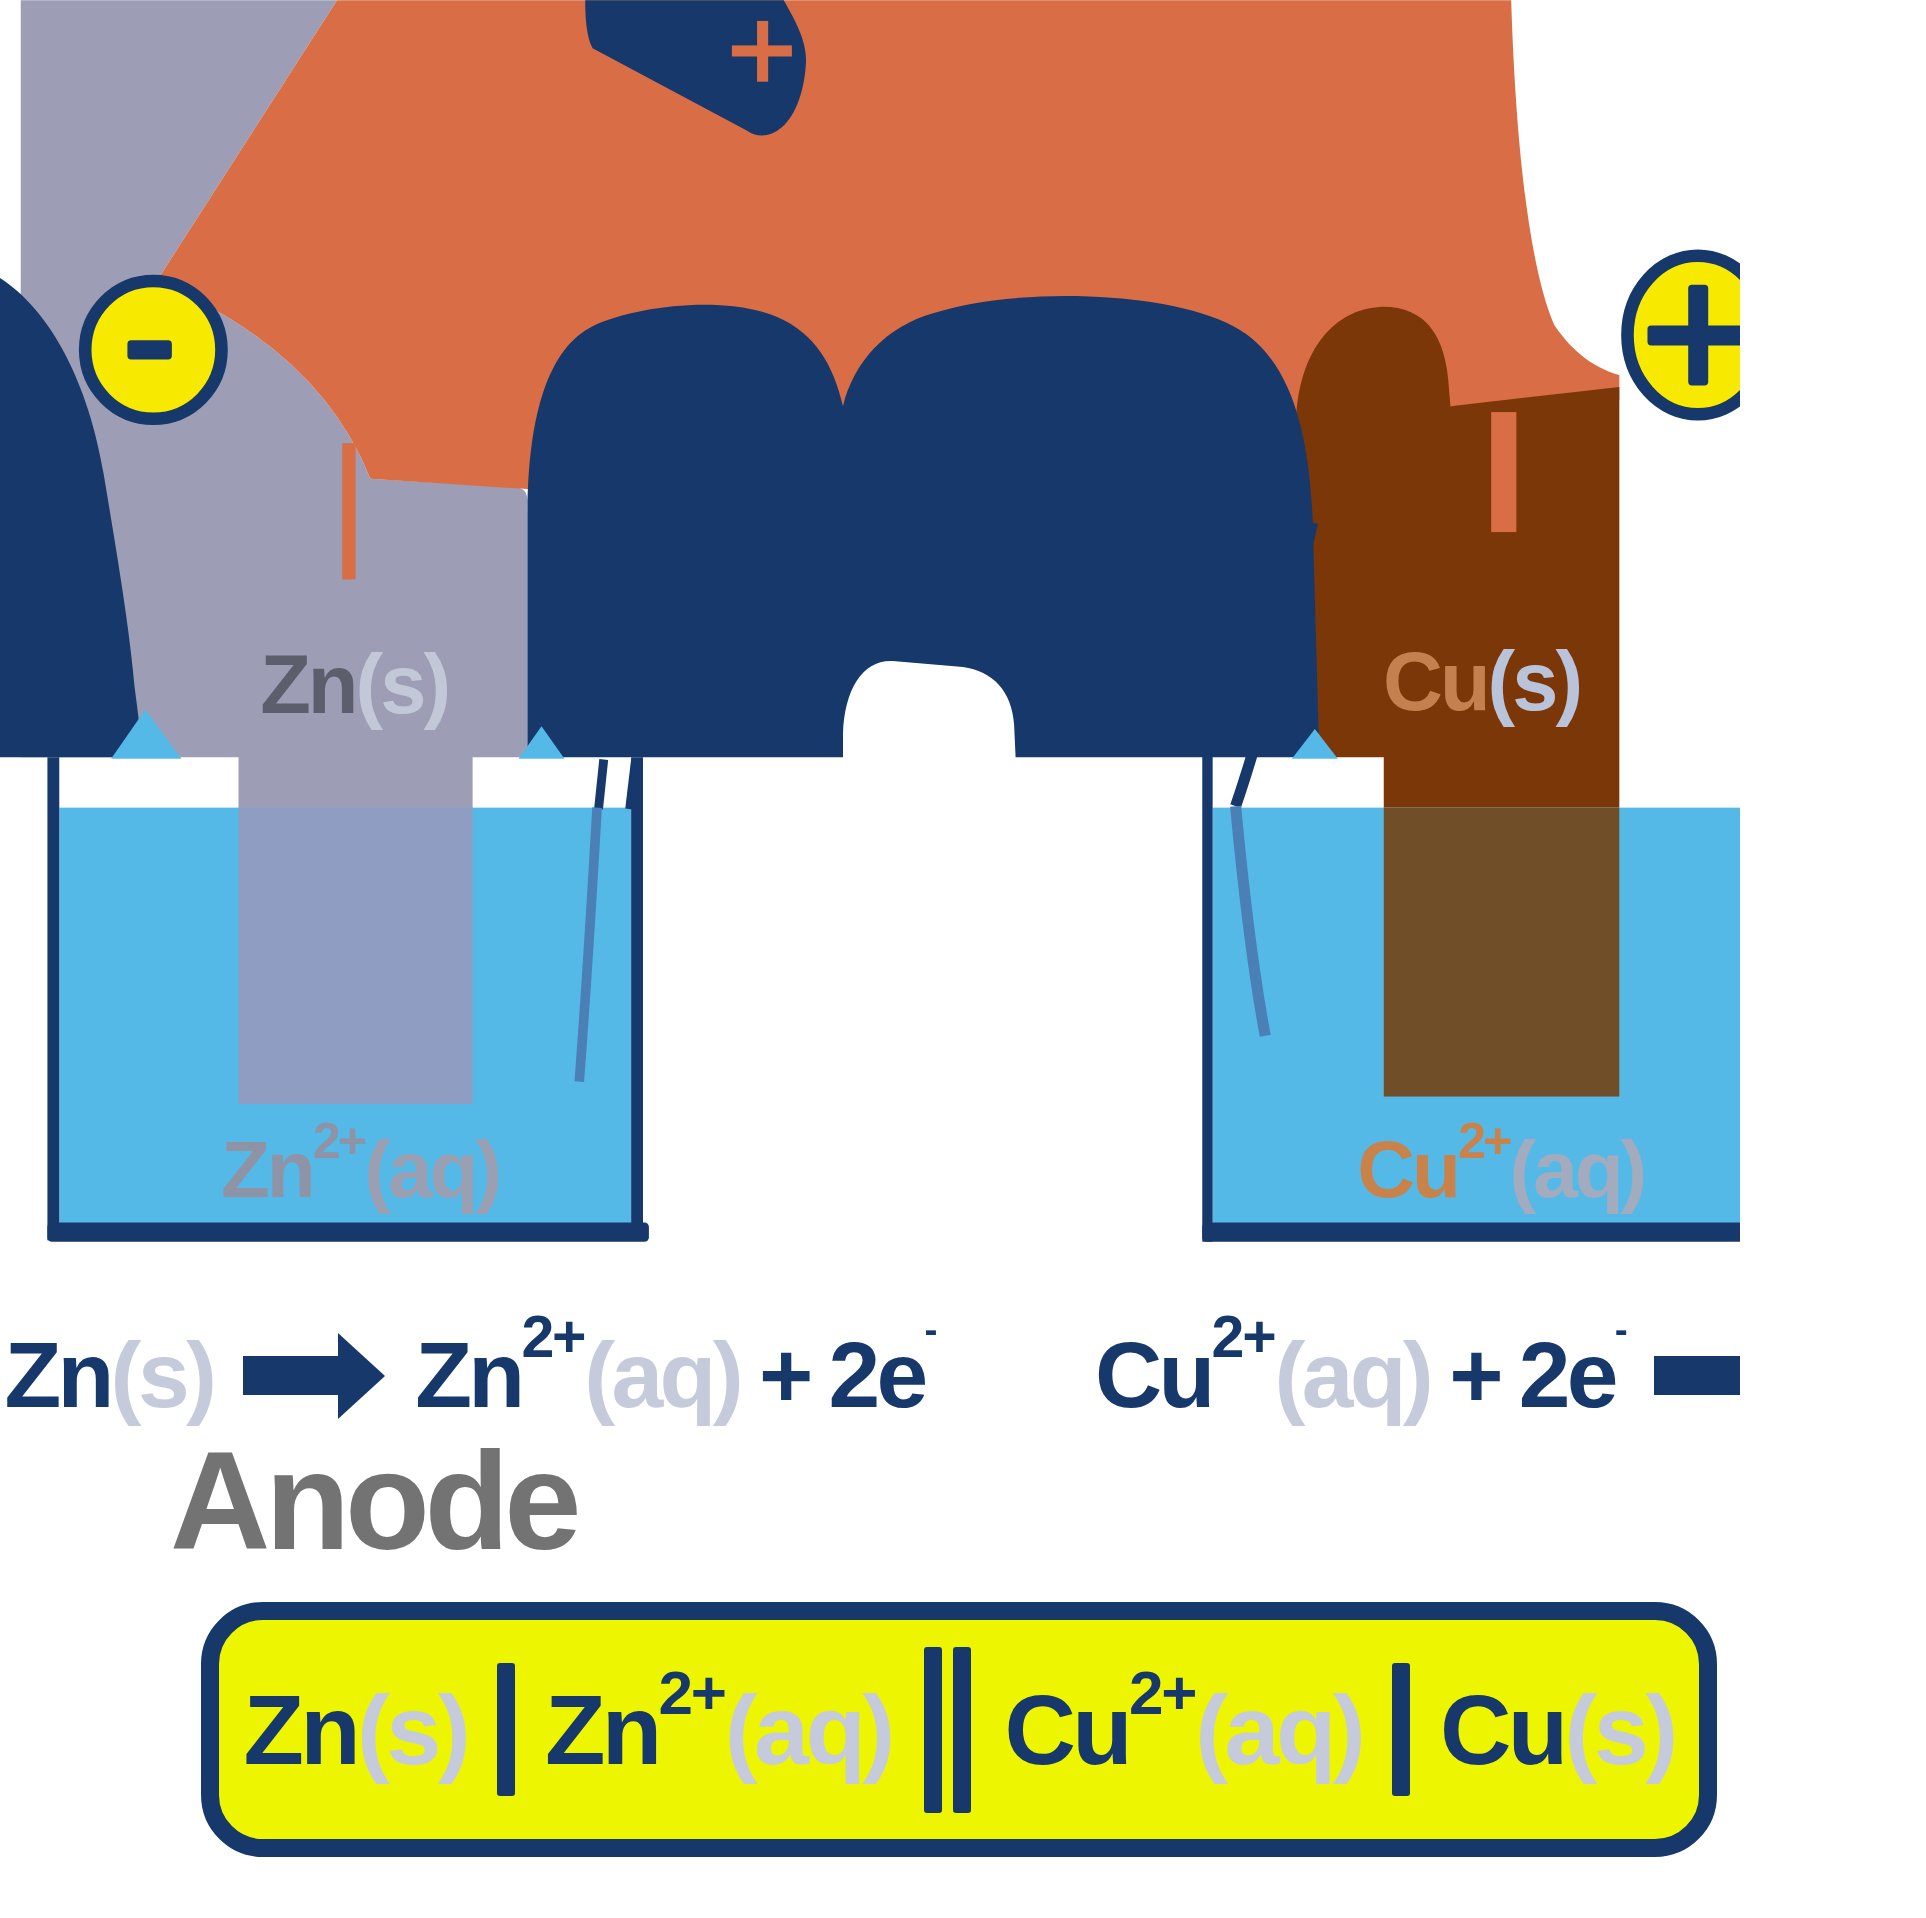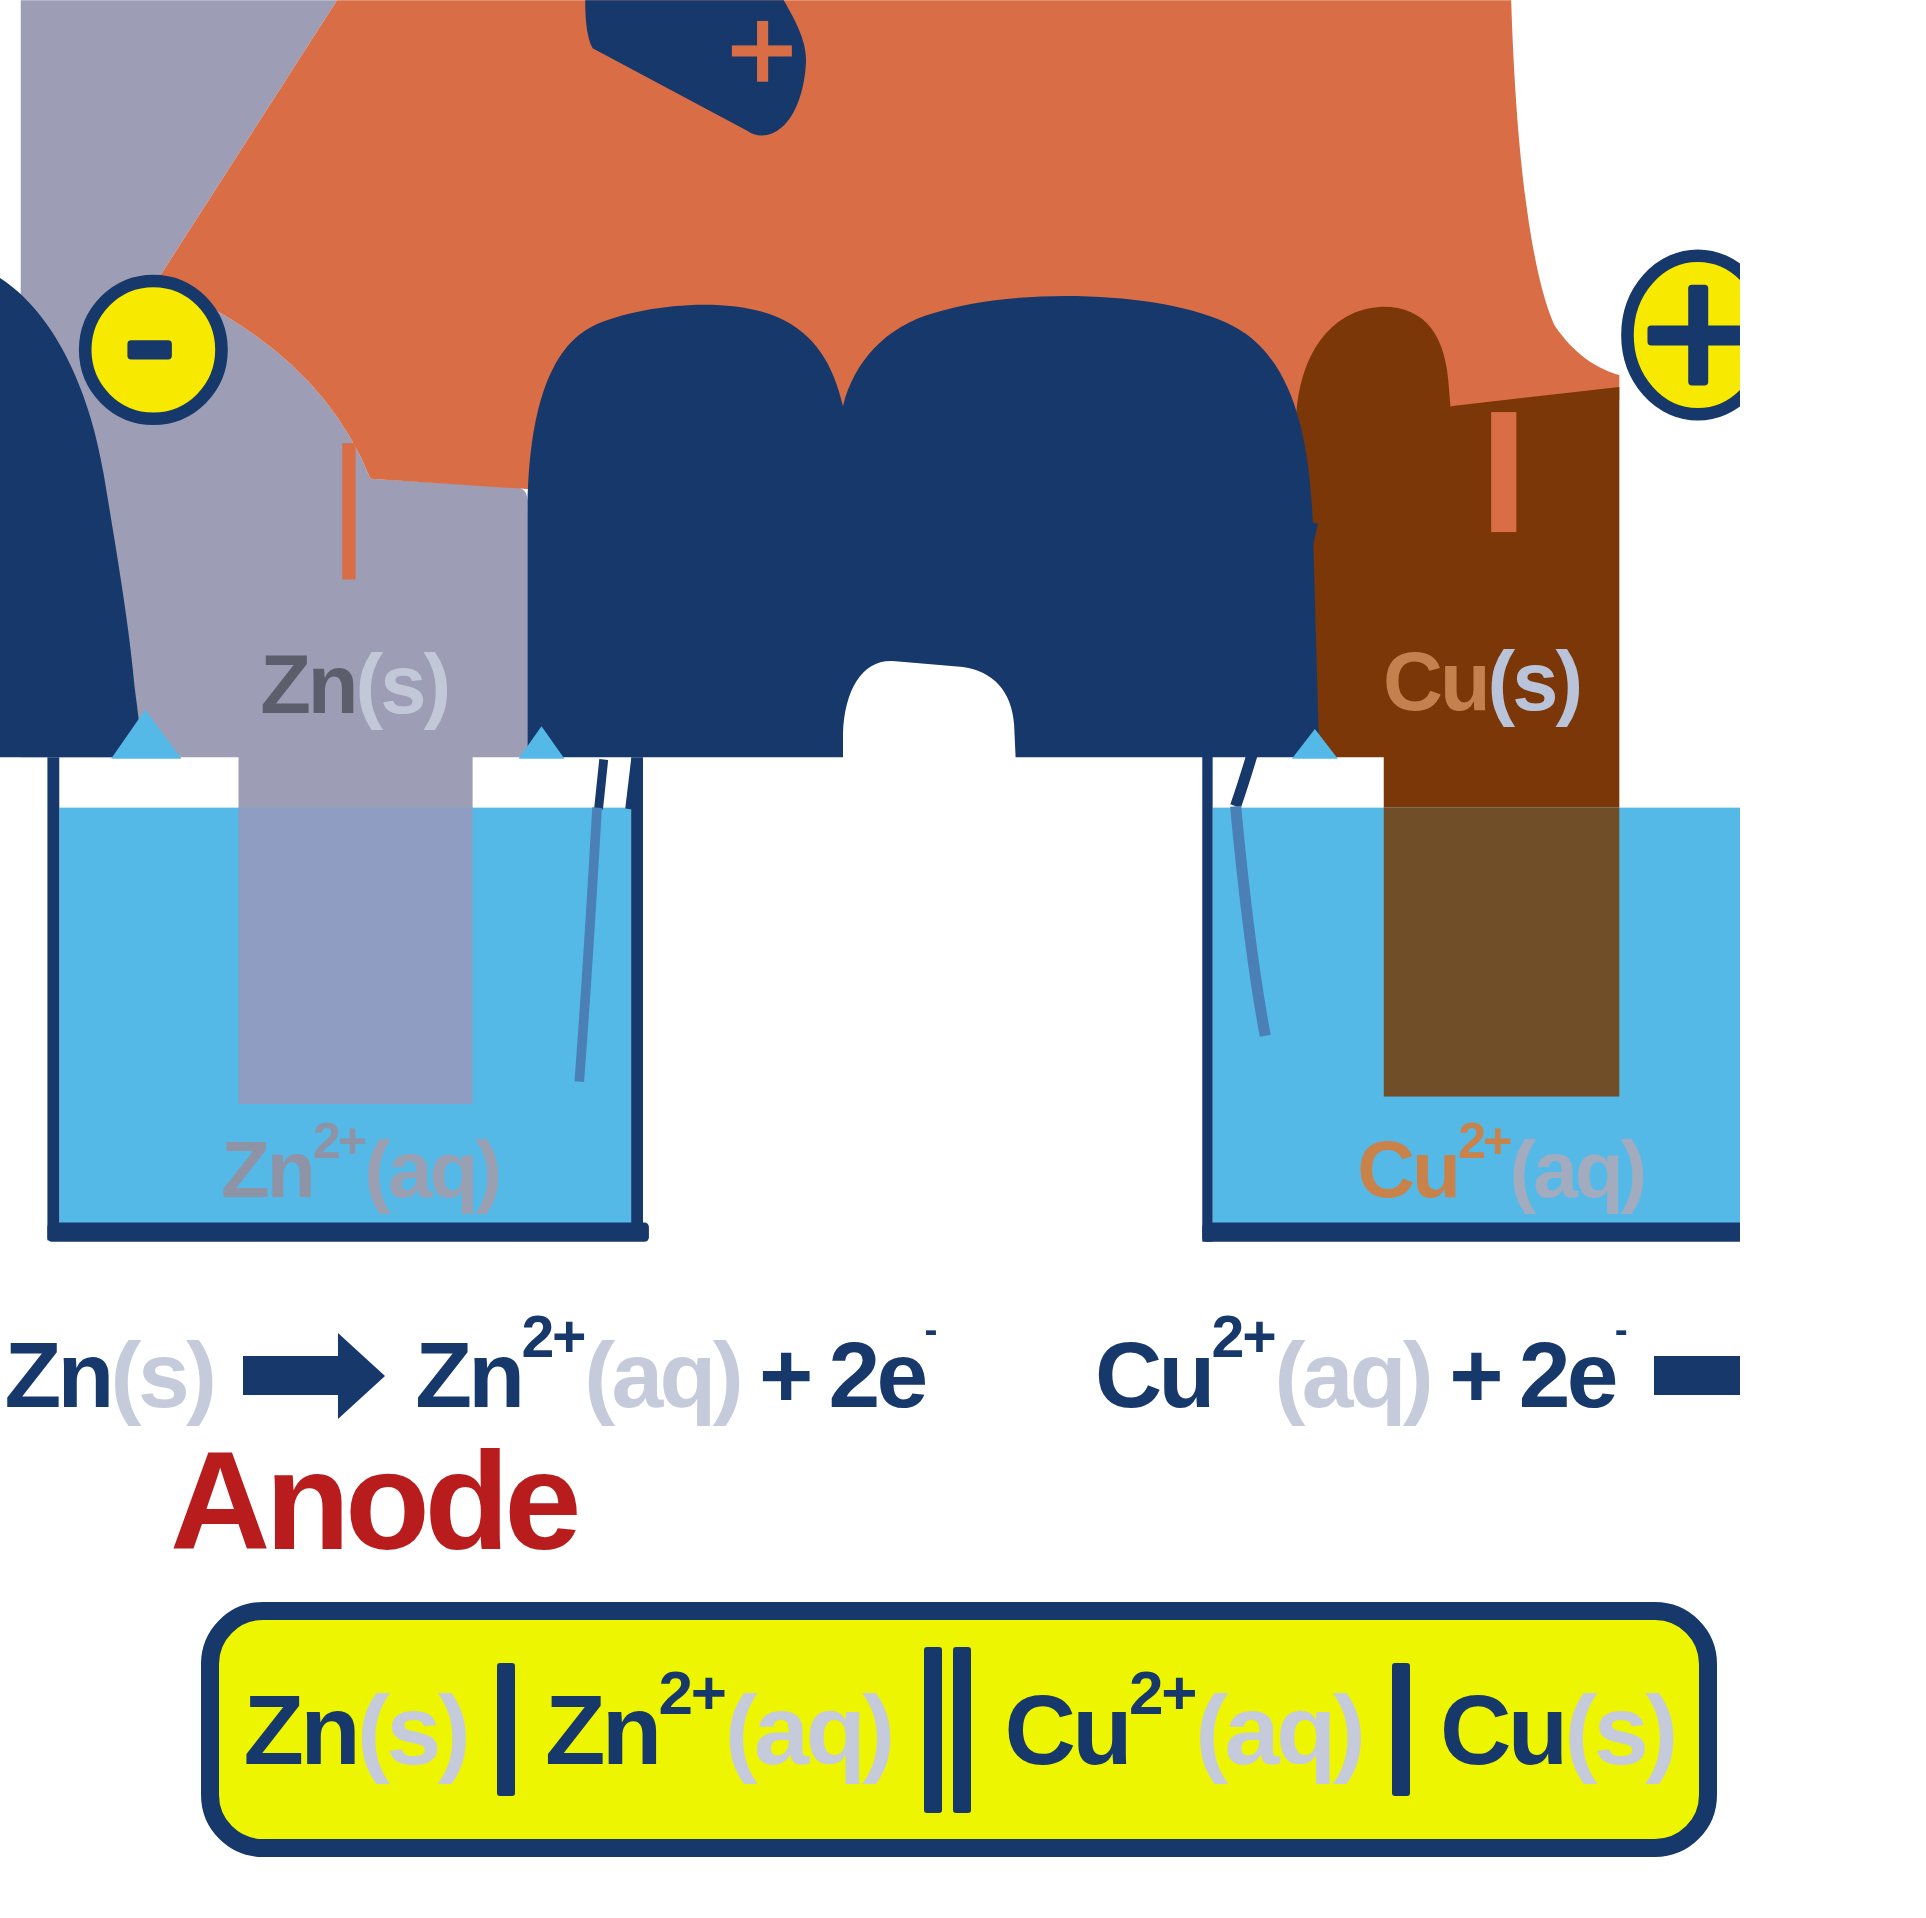--- a/index.html
+++ b/index.html
@@ -16,21 +16,21 @@
   .t-navy{color:#17386b;}
   .t-gray{color:#c5cbdb;}
   .sup{font-size:59px;position:relative;top:-39px;letter-spacing:-2.2px;}
   .supe{font-size:39px;position:relative;top:-46px;}
   .plus-op{margin:0 19px;}
   .block-arrow{display:flex;align-items:center;margin:0 30px;}
   .block-arrow .shaft{width:95px;height:39px;background:#17386b;}
   .block-arrow .head{width:0;height:0;border-left:47px solid #17386b;
       border-top:43px solid transparent;border-bottom:43px solid transparent;}
 
-  .side-label{position:absolute;font-size:139px;letter-spacing:-5.2px;color:#b91c1c;text-align:center;}
+  .side-label{position:absolute;font-size:139px;letter-spacing:-5.2px;color:#737373;text-align:center;}
   .anode-label{left:170px;top:1421px;width:370px;}
   .cathode-label{left:1274px;top:1421px;width:444px;}
 
   
   .cell-box{position:absolute;left:201px;top:1602px;width:1516px;height:255px;
       box-sizing:border-box;background:#edf600;border:18px solid #17386b;border-radius:62px;
       display:flex;align-items:center;justify-content:center;
       font-size:99px;letter-spacing:-3.7px;white-space:nowrap;}
   .cell-box .sup{font-size:62px;top:-37px;}
   .vbar{width:18px;height:133px;background:#17386b;border-radius:3px;margin:0 30px;flex:none;}

